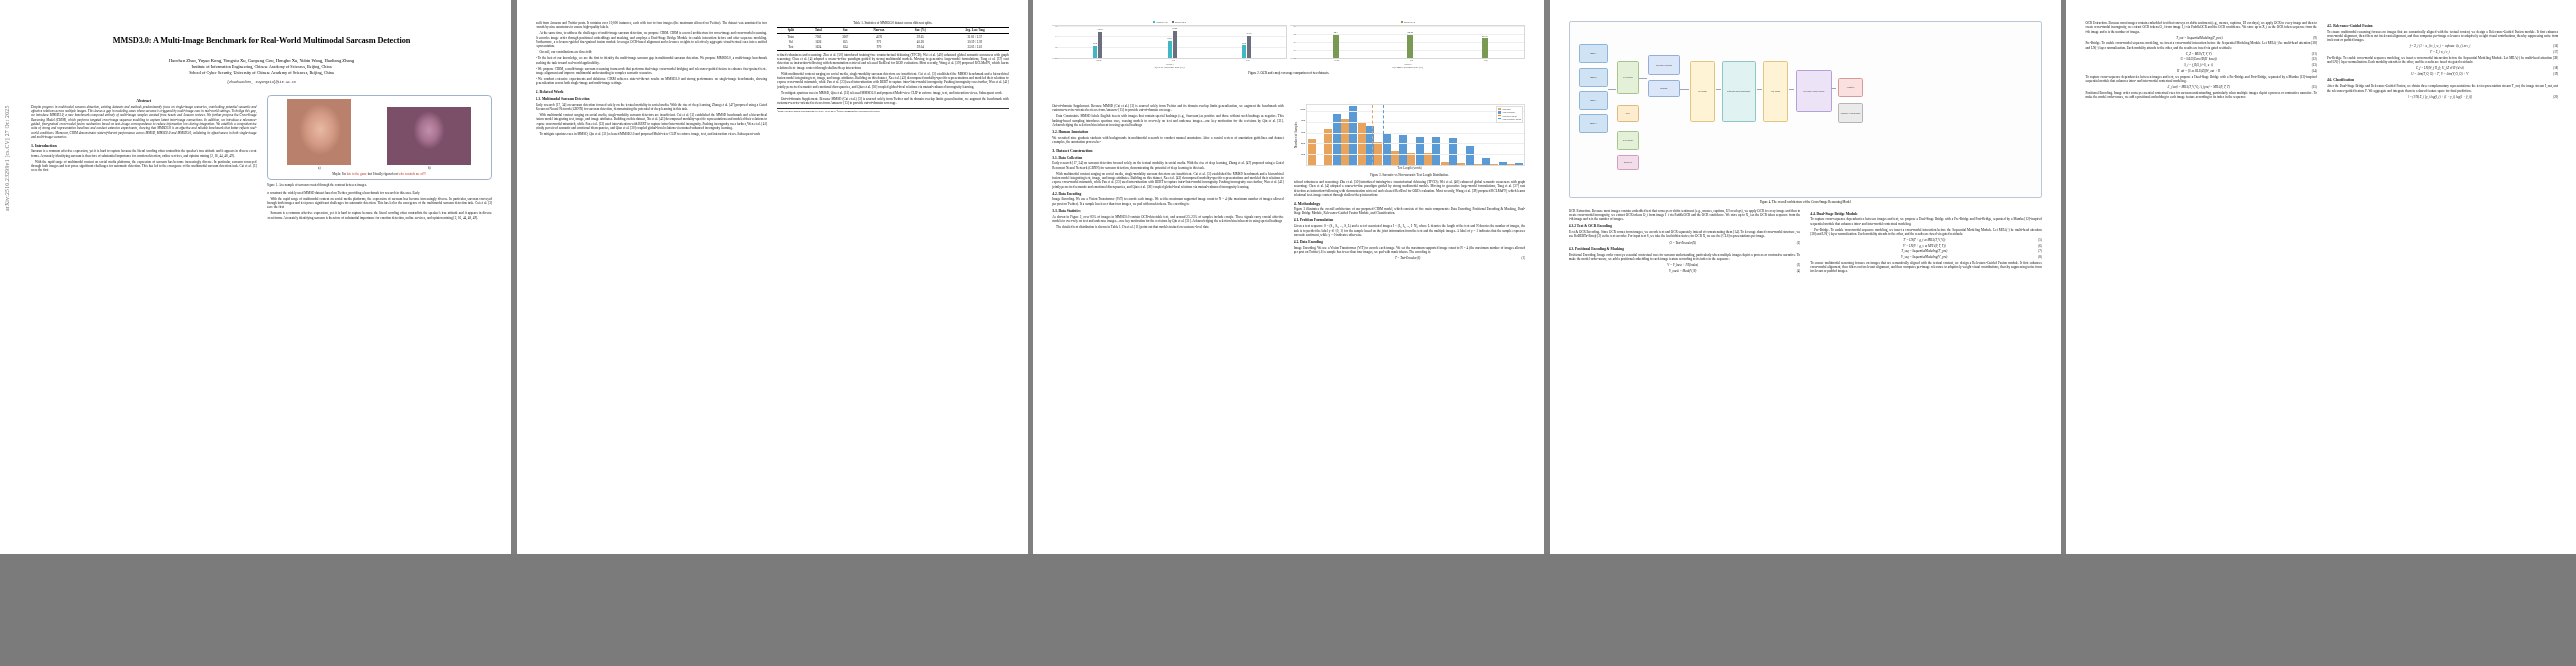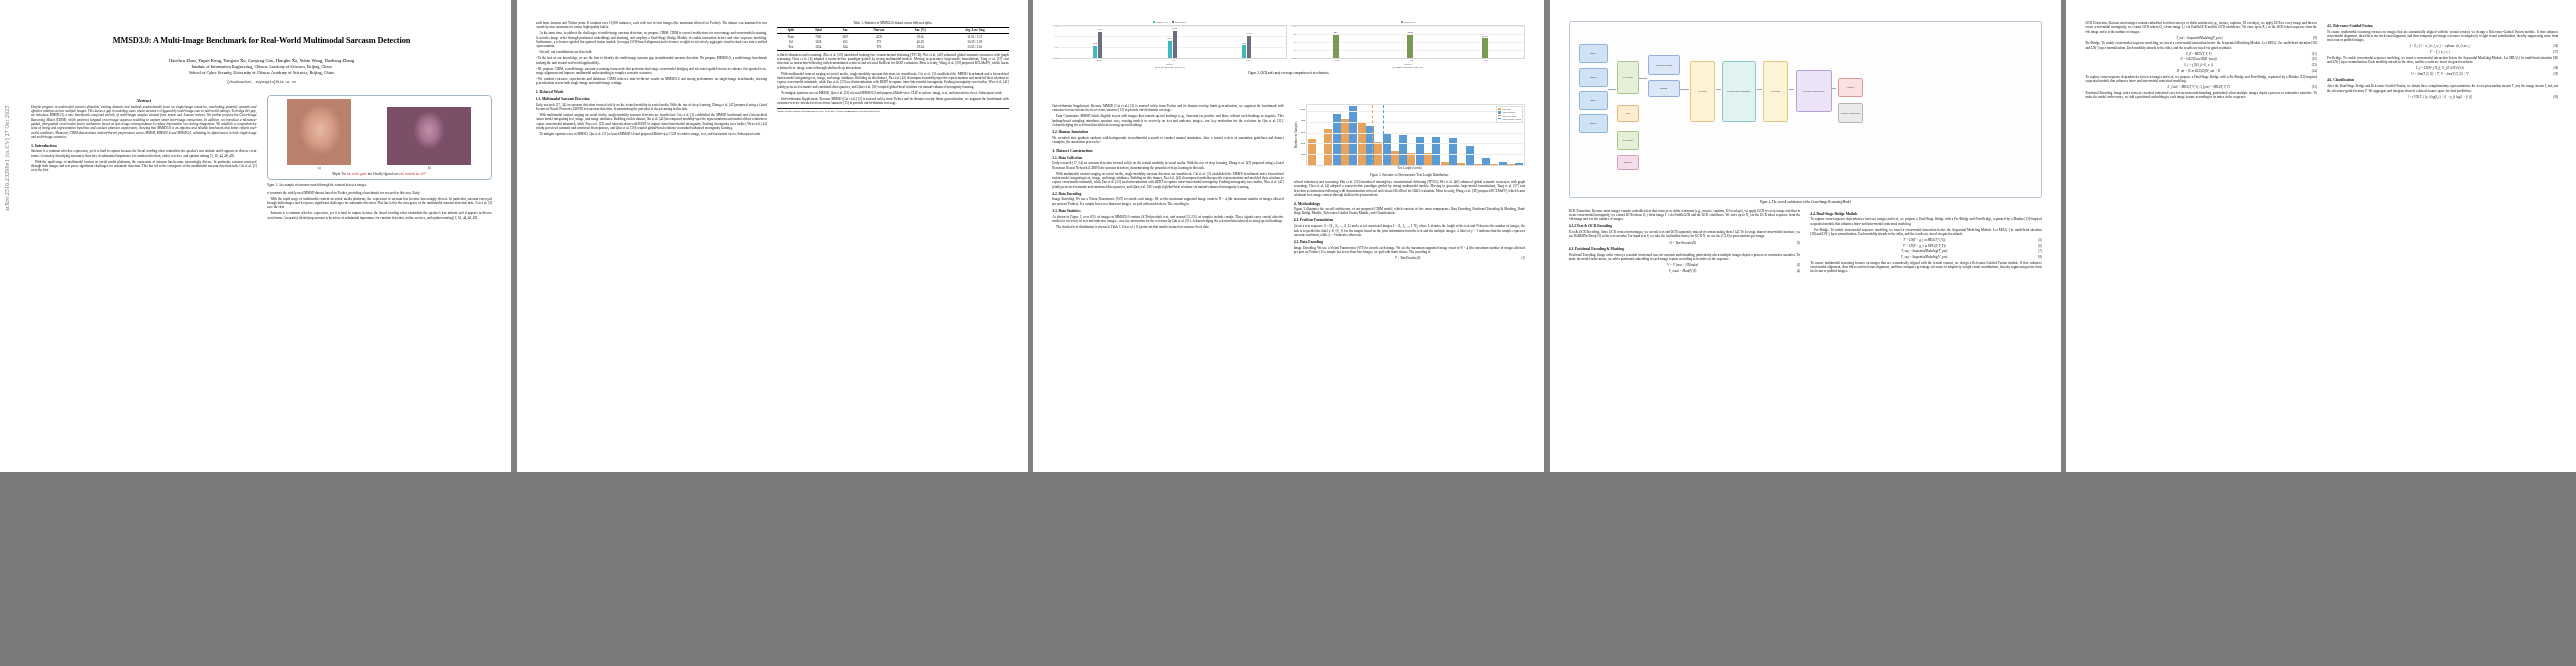--- a/index.html
+++ b/index.html
@@ -2,21 +2,21 @@
 <html style="font-size:9px"><head>
 <meta charset="utf-8">
 <style>
   * { box-sizing: border-box; }
   html, body {
     margin: 0; padding: 0;
     background: #7b7b7b;
     font-family: "Liberation Serif", serif;
   }
   #sheet {
-    width: 2576px; height: 472px;
+    width: 2576px; height: 554px;
     background: #808080;
     position: relative;
     display: flex;
     gap: 5.6px;
     padding: 0;
     overflow: hidden;
   }
   .page {
     background: #ffffff;
     position: relative;

